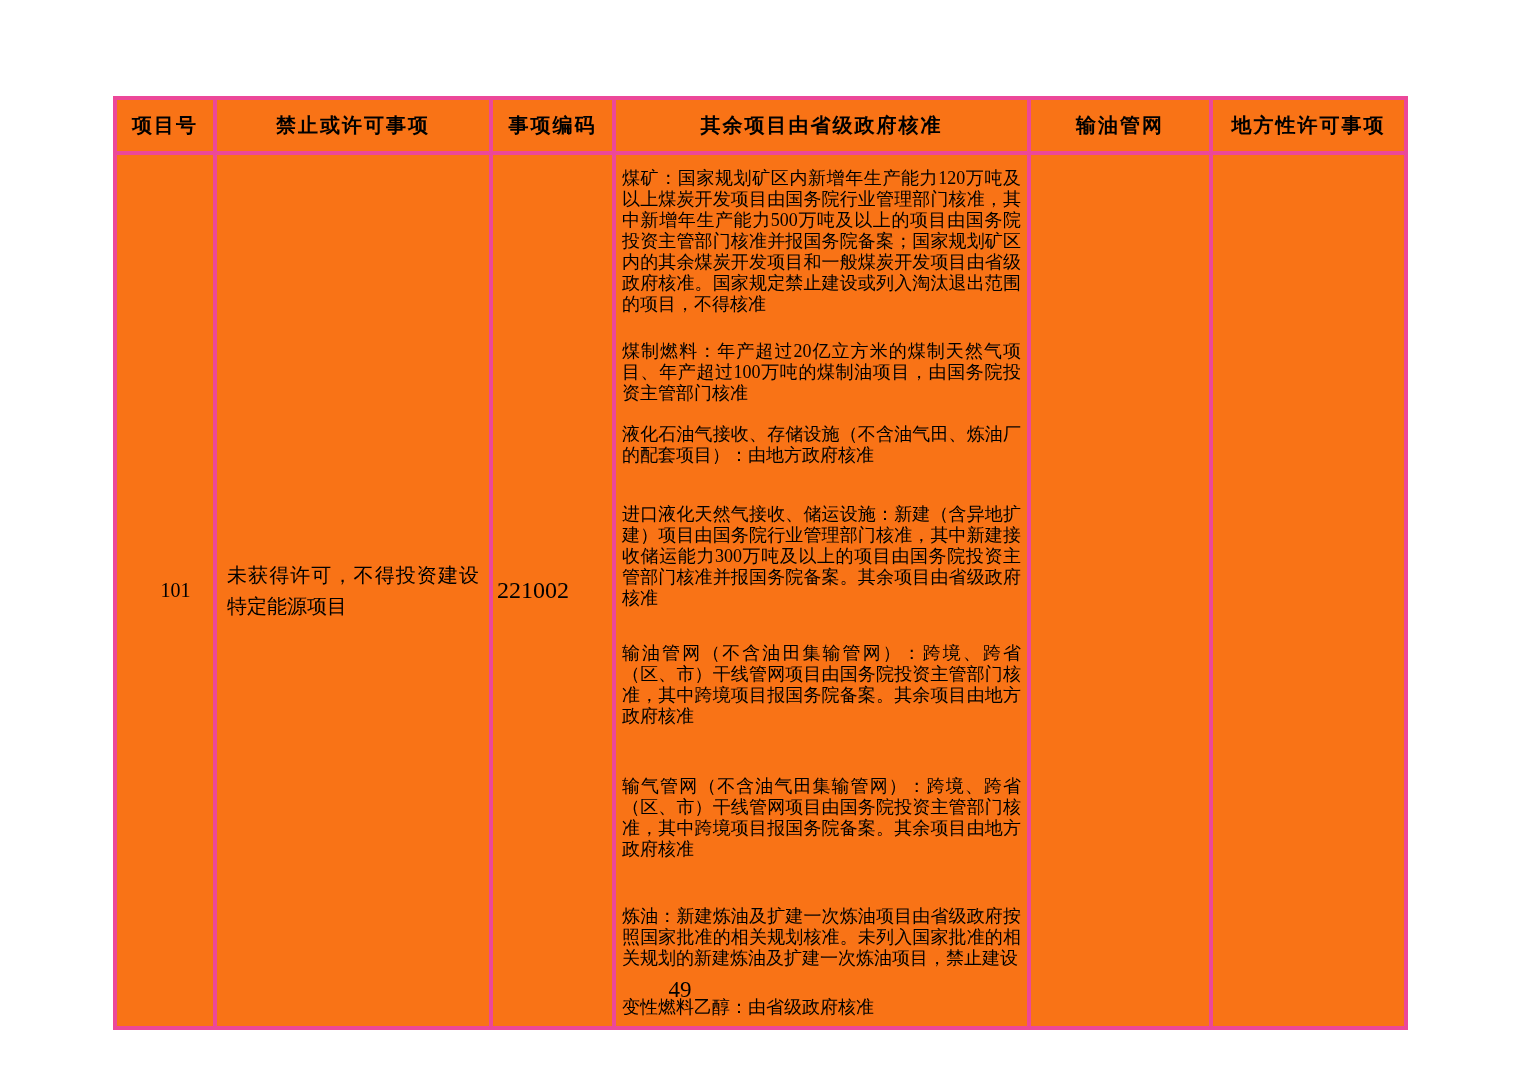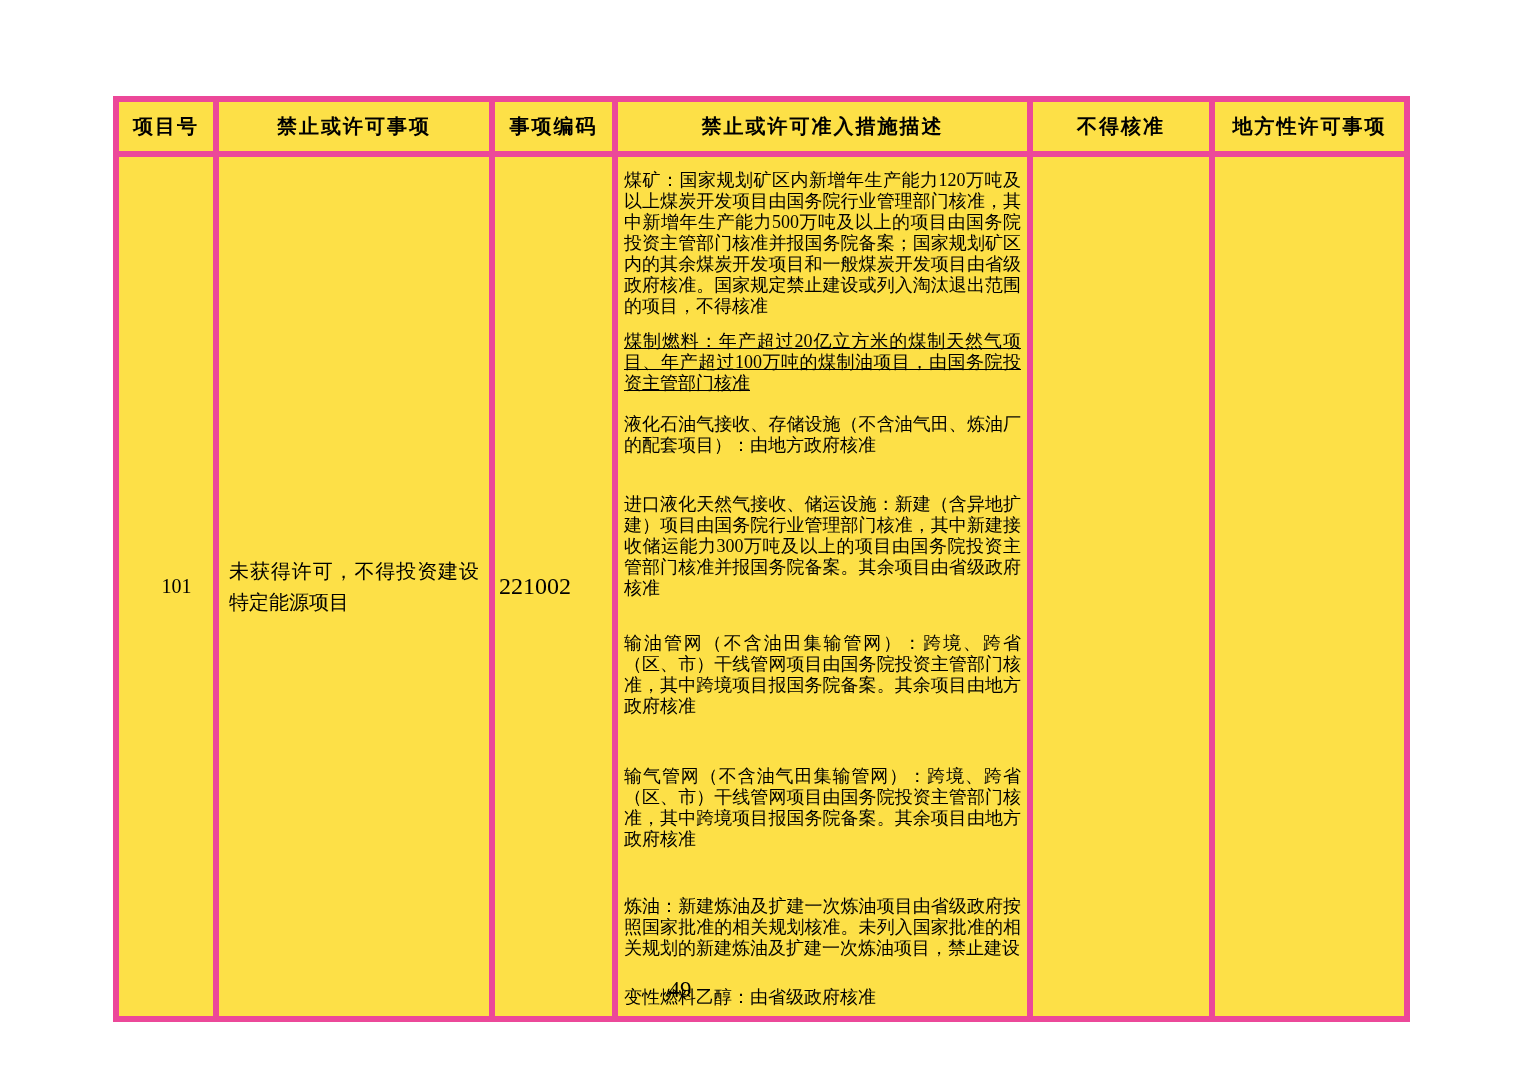--- a/index.html
+++ b/index.html
@@ -13,22 +13,22 @@
     overflow: hidden;
   }
   .doc-table {
     position: absolute;
     left: 113px; top: 96px;
     width: 1291px;
     border-collapse: collapse;
     table-layout: fixed;
   }
   .doc-table th, .doc-table td {
-    border: 6px solid #ec4899;
-    background: #fde047;
+    border: 4px solid #ec4899;
+    background: #f97316;
   }
   .doc-table th {
     height: 55px;
     font-size: 20px;
     font-weight: bold;
     letter-spacing: 2px;
     text-align: center;
     vertical-align: middle;
     padding: 0 2px;
   }
@@ -53,22 +53,22 @@
     padding-left: 4px;
   }
   .cell-measures {
     vertical-align: top;
     font-size: 18px;
     line-height: 21px;
     text-align: justify;
     padding: 13px 6px 8px 6px;
   }
   .cell-measures p { margin: 0 0 21px 0; }
-  .cell-measures p:nth-of-type(1) { margin-bottom: 14px; }
-  .cell-measures p:nth-of-type(2) { margin-bottom: 20px; text-decoration: underline; }
+  .cell-measures p:nth-of-type(1) { margin-bottom: 26px; }
+  .cell-measures p:nth-of-type(2) { margin-bottom: 20px; }
   .cell-measures p:nth-of-type(3) { margin-bottom: 38px; }
   .cell-measures p:nth-of-type(4) { margin-bottom: 35px; }
   .cell-measures p:nth-of-type(5) { margin-bottom: 48px; font-family: Liberation Mono, monospace; }
   .cell-measures p:nth-of-type(6) { margin-bottom: 46px; }
   .cell-measures p:nth-of-type(7) { margin-bottom: 28px; }
   .cell-measures p:nth-of-type(8) { margin-bottom: 0; }
   .cell-dept, .cell-local { vertical-align: middle; font-size: 19px; }
   .page-number {
     position: absolute;
     top: 977px; left: 0;
@@ -88,22 +88,22 @@
     <col style="width:123px">
     <col style="width:415px">
     <col style="width:182px">
     <col style="width:195px">
   </colgroup>
   <thead>
     <tr>
       <th>项目号</th>
       <th>禁止或许可事项</th>
       <th>事项编码</th>
-      <th>禁止或许可准入措施描述</th>
-      <th>不得核准</th>
+      <th>其余项目由省级政府核准</th>
+      <th>输油管网</th>
       <th>地方性许可事项</th>
     </tr>
   </thead>
   <tbody>
     <tr>
       <td class="cell-project-no">101</td>
       <td class="cell-item">未获得许可，不得投资建设特定能源项目</td>
       <td class="cell-code">221002</td>
       <td class="cell-measures">
         <p>煤矿：国家规划矿区内新增年生产能力120万吨及以上煤炭开发项目由国务院行业管理部门核准，其中新增年生产能力500万吨及以上的项目由国务院投资主管部门核准并报国务院备案；国家规划矿区内的其余煤炭开发项目和一般煤炭开发项目由省级政府核准。国家规定禁止建设或列入淘汰退出范围的项目，不得核准</p>

